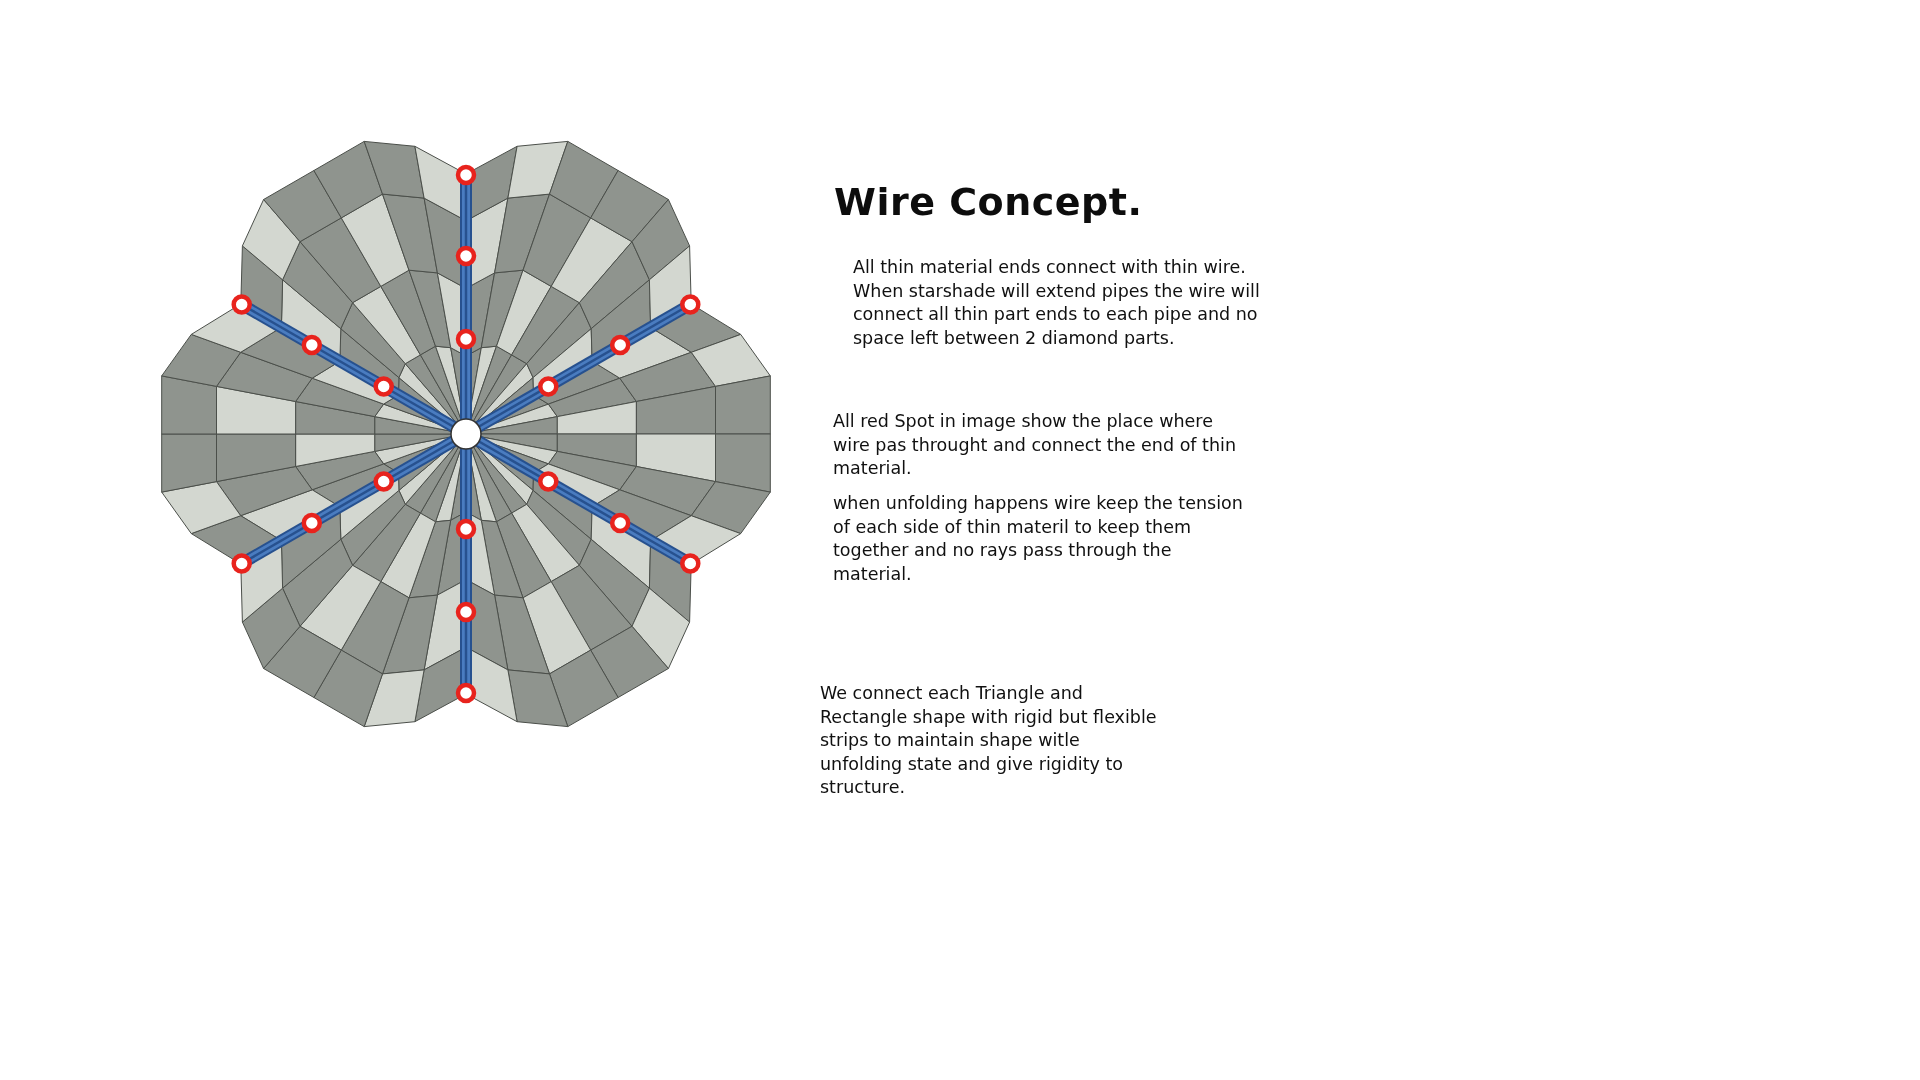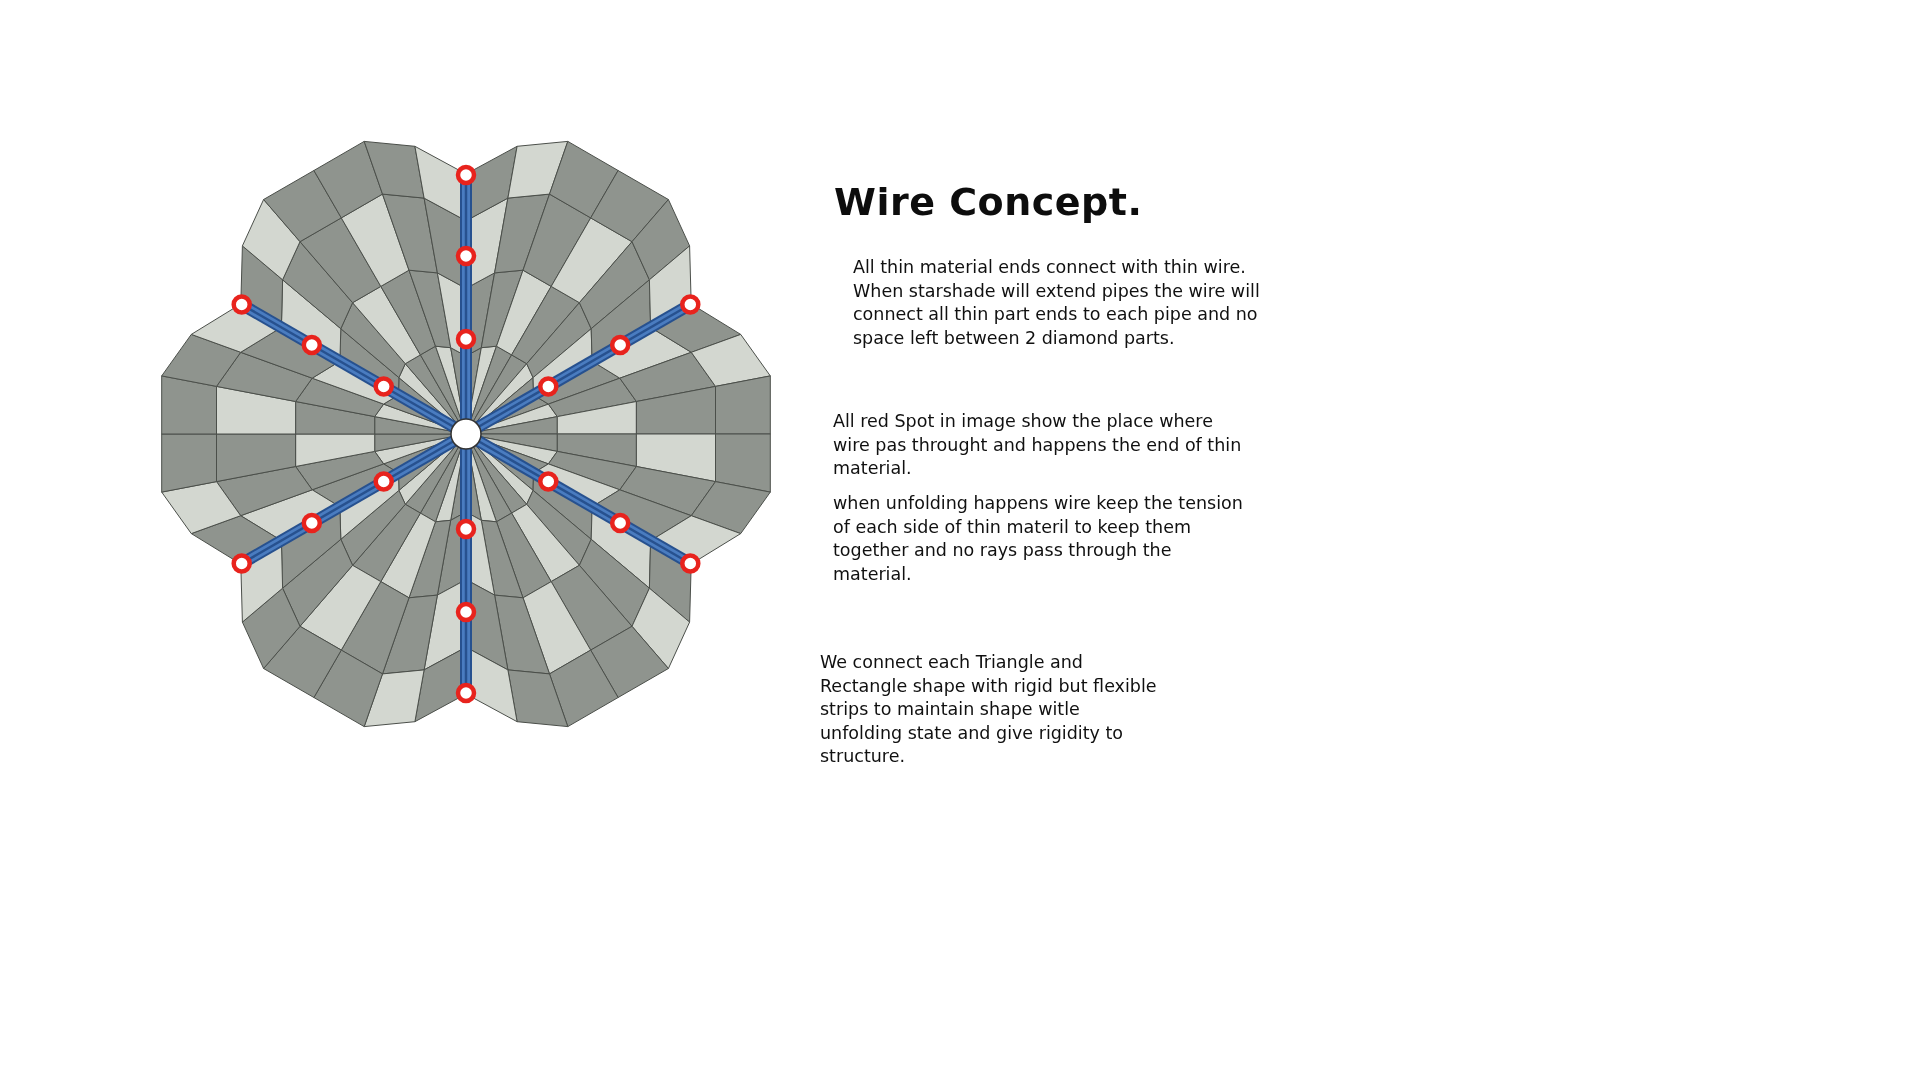--- a/index.html
+++ b/index.html
@@ -42,21 +42,21 @@
     position: absolute;
     font-size: 17.5px;
     line-height: 23.5px;
     color: #101010;
     white-space: pre-line;
     width: 560px;
   }
   .para-1 { left: 15px; top: 256px; margin-left: 18px; }
   .para-2 { left: 13px; top: 410px; }
   .para-3 { left: 13px; top: 492px; }
-  .para-4 { left: 0px;  top: 651px; }
+  .para-4 { left: 0px;  top: 682px; }
 </style>
 </head>
 <body>
 
 <div class="stage">
 
   <svg id="diagram-svg" width="820" height="880" viewBox="0 0 820 880">
       <polygon points="466.0,434.0 466.0,434.0 398.9,377.6 398.5,395.0" fill="#8f948e" stroke="#4b4f4a" stroke-width="1"></polygon>
       <polygon points="466.0,434.0 466.0,434.0 405.3,363.7 398.9,377.6" fill="#d3d7d0" stroke="#4b4f4a" stroke-width="1"></polygon>
       <polygon points="466.0,434.0 466.0,434.0 420.4,354.9 405.3,363.7" fill="#8f948e" stroke="#4b4f4a" stroke-width="1"></polygon>
@@ -240,21 +240,21 @@
       <circle cx="466" cy="434" r="15" fill="#ffffff" stroke="#333333" stroke-width="1.5"></circle>
     </svg>
 
   <div class="textcol">
     <div class="title">Wire Concept.</div>
     <div class="para para-1">All thin material ends connect with thin wire.
 When starshade will extend pipes the wire will
 connect all thin part ends to each pipe and no
 space left between 2 diamond parts.</div>
     <div class="para para-2">All red Spot in image show the place where
-wire pas throught and happens the end of thin
+wire pas throught and connect the end of thin
 material.</div>
     <div class="para para-3">when unfolding happens wire keep the tension
 of each side of thin materil to keep them
 together and no rays pass through the
 material.</div>
     <div class="para para-4">We connect each Triangle and
 Rectangle shape with rigid but flexible
 strips to maintain shape witle
 unfolding state and give rigidity to
 structure.</div>

